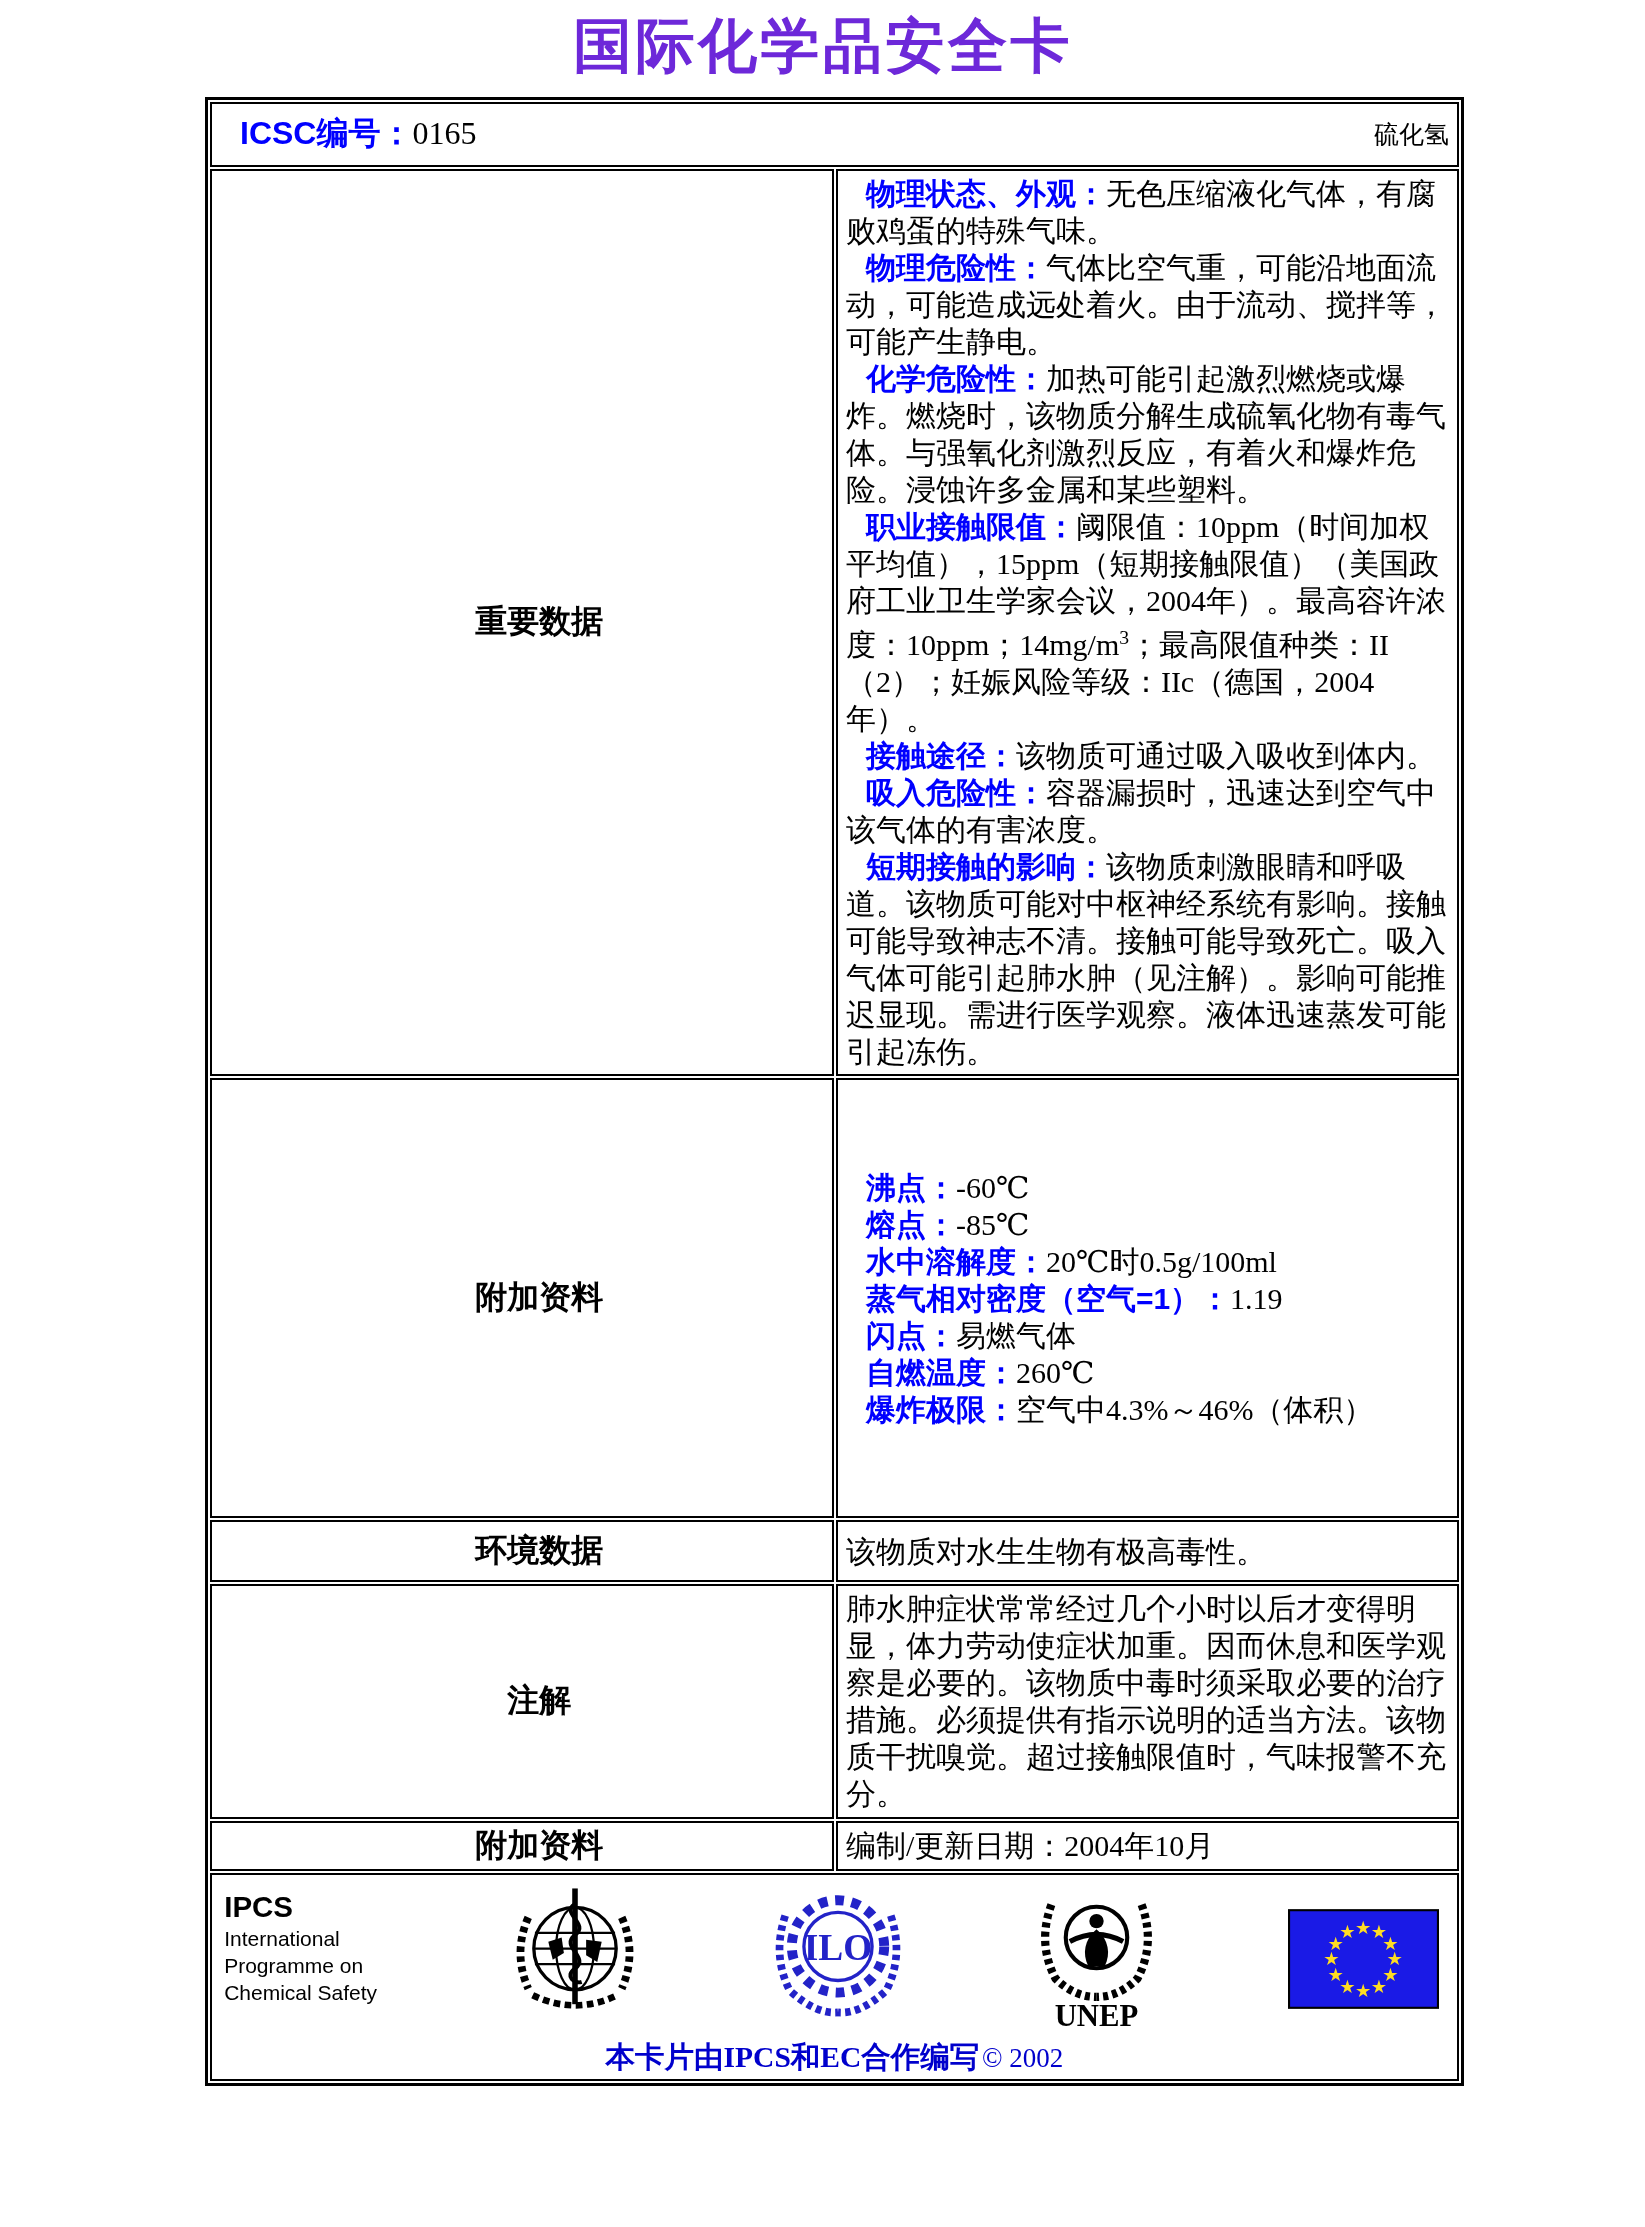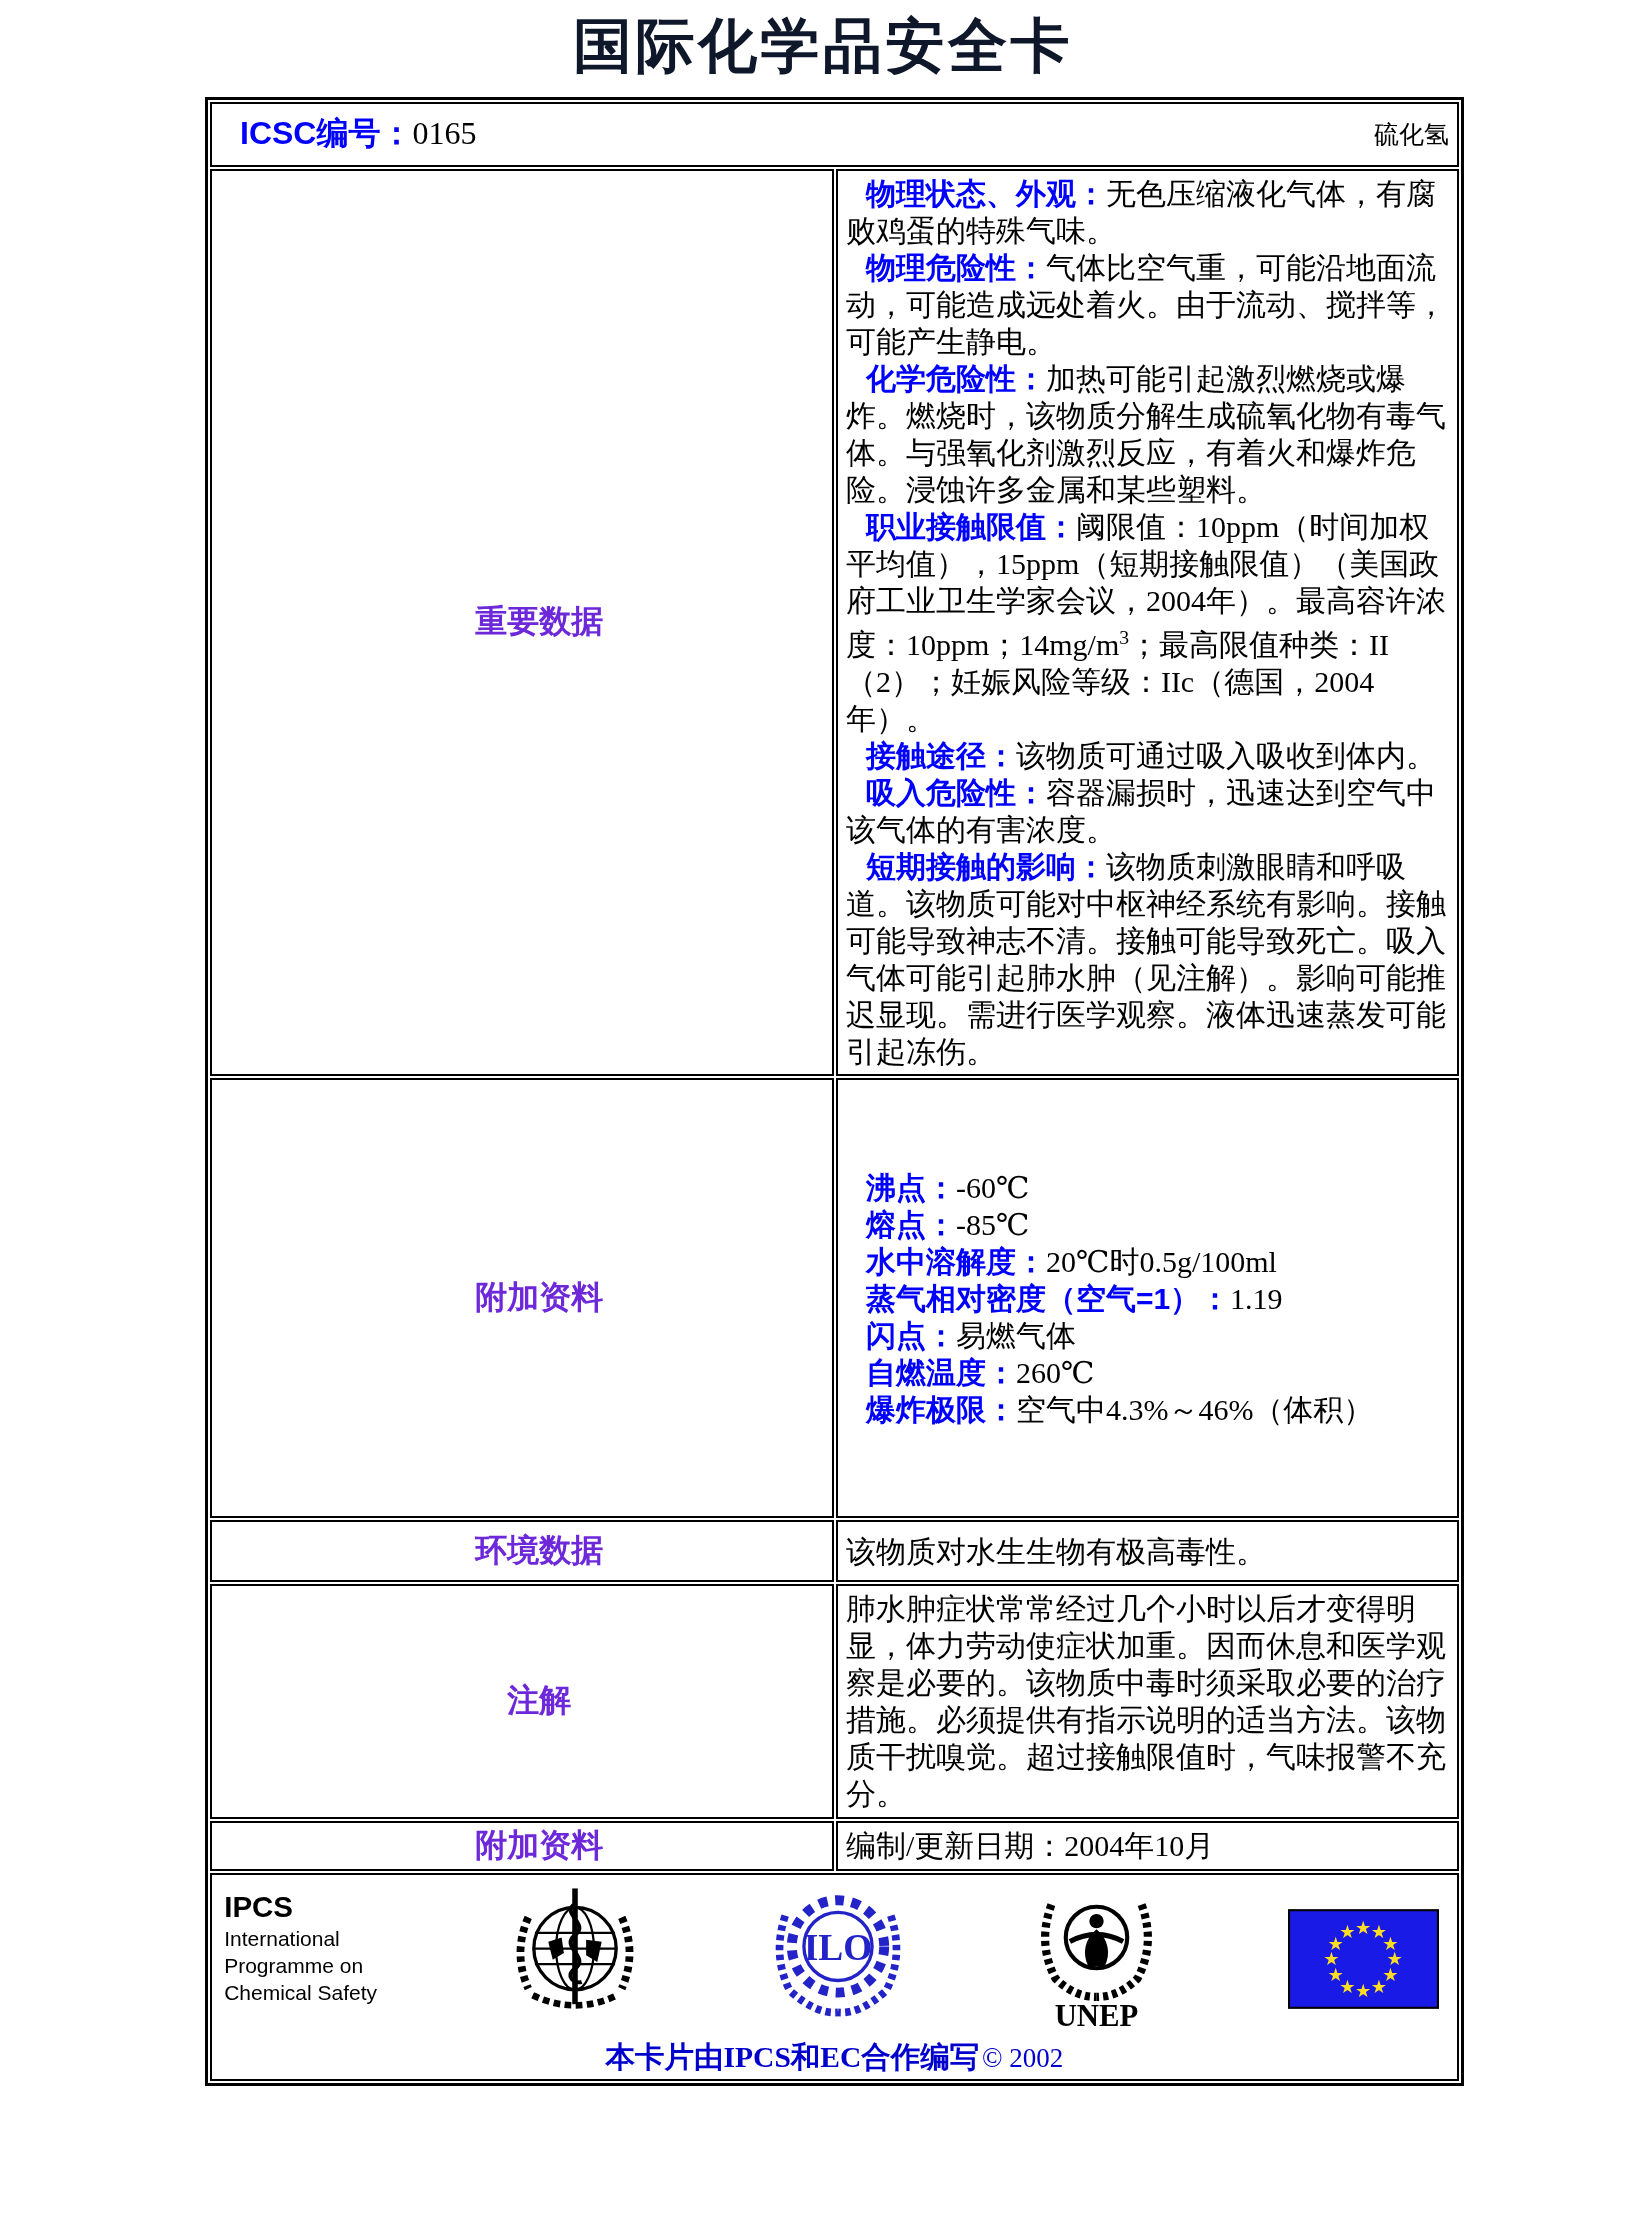--- a/index.html
+++ b/index.html
@@ -1,30 +1,30 @@
 <!DOCTYPE html>
 <html style="font-size:11.2px"><head>
 <meta charset="utf-8">
 <style>
   html,body{margin:0;padding:0;background:#fff;}
   body{width:1646px;height:2227px;position:relative;font-family:"Liberation Serif","DejaVu Serif",serif;color:#000;}
   .page-title{
     text-align:center;margin:7px 0 9.8px 0;
-    font-size:59px;font-weight:bold;color:#0f172a;
+    font-size:59px;font-weight:bold;color:#6d28d9;
     letter-spacing:3.5px;font-family:"Liberation Serif","DejaVu Serif",serif;
   }
   .card{margin-left:205px;width:1259px;}
   table.icsc{
     border:3.5px solid #000;border-spacing:2.8px;border-collapse:separate;
     width:1259px;background:#fff;table-layout:fixed;
   }
   table.icsc td{border:2.1px solid #000;background:#fff;vertical-align:middle;}
   td.sec-label{
     width:170px;text-align:center;vertical-align:middle;
-    color:#6d28d9;font-weight:bold;font-size:32px;
+    color:#000000;font-weight:bold;font-size:32px;
     font-family:"Liberation Sans","DejaVu Sans",sans-serif;
     padding-left:36px;
   }
   td.content{
     font-size:30px;line-height:37px;padding:4.2px 8.4px;
     font-family:"Liberation Serif","DejaVu Serif",serif;
   }
   td.v-top{vertical-align:top;}
   .k{
     color:#0000ff;font-weight:bold;

